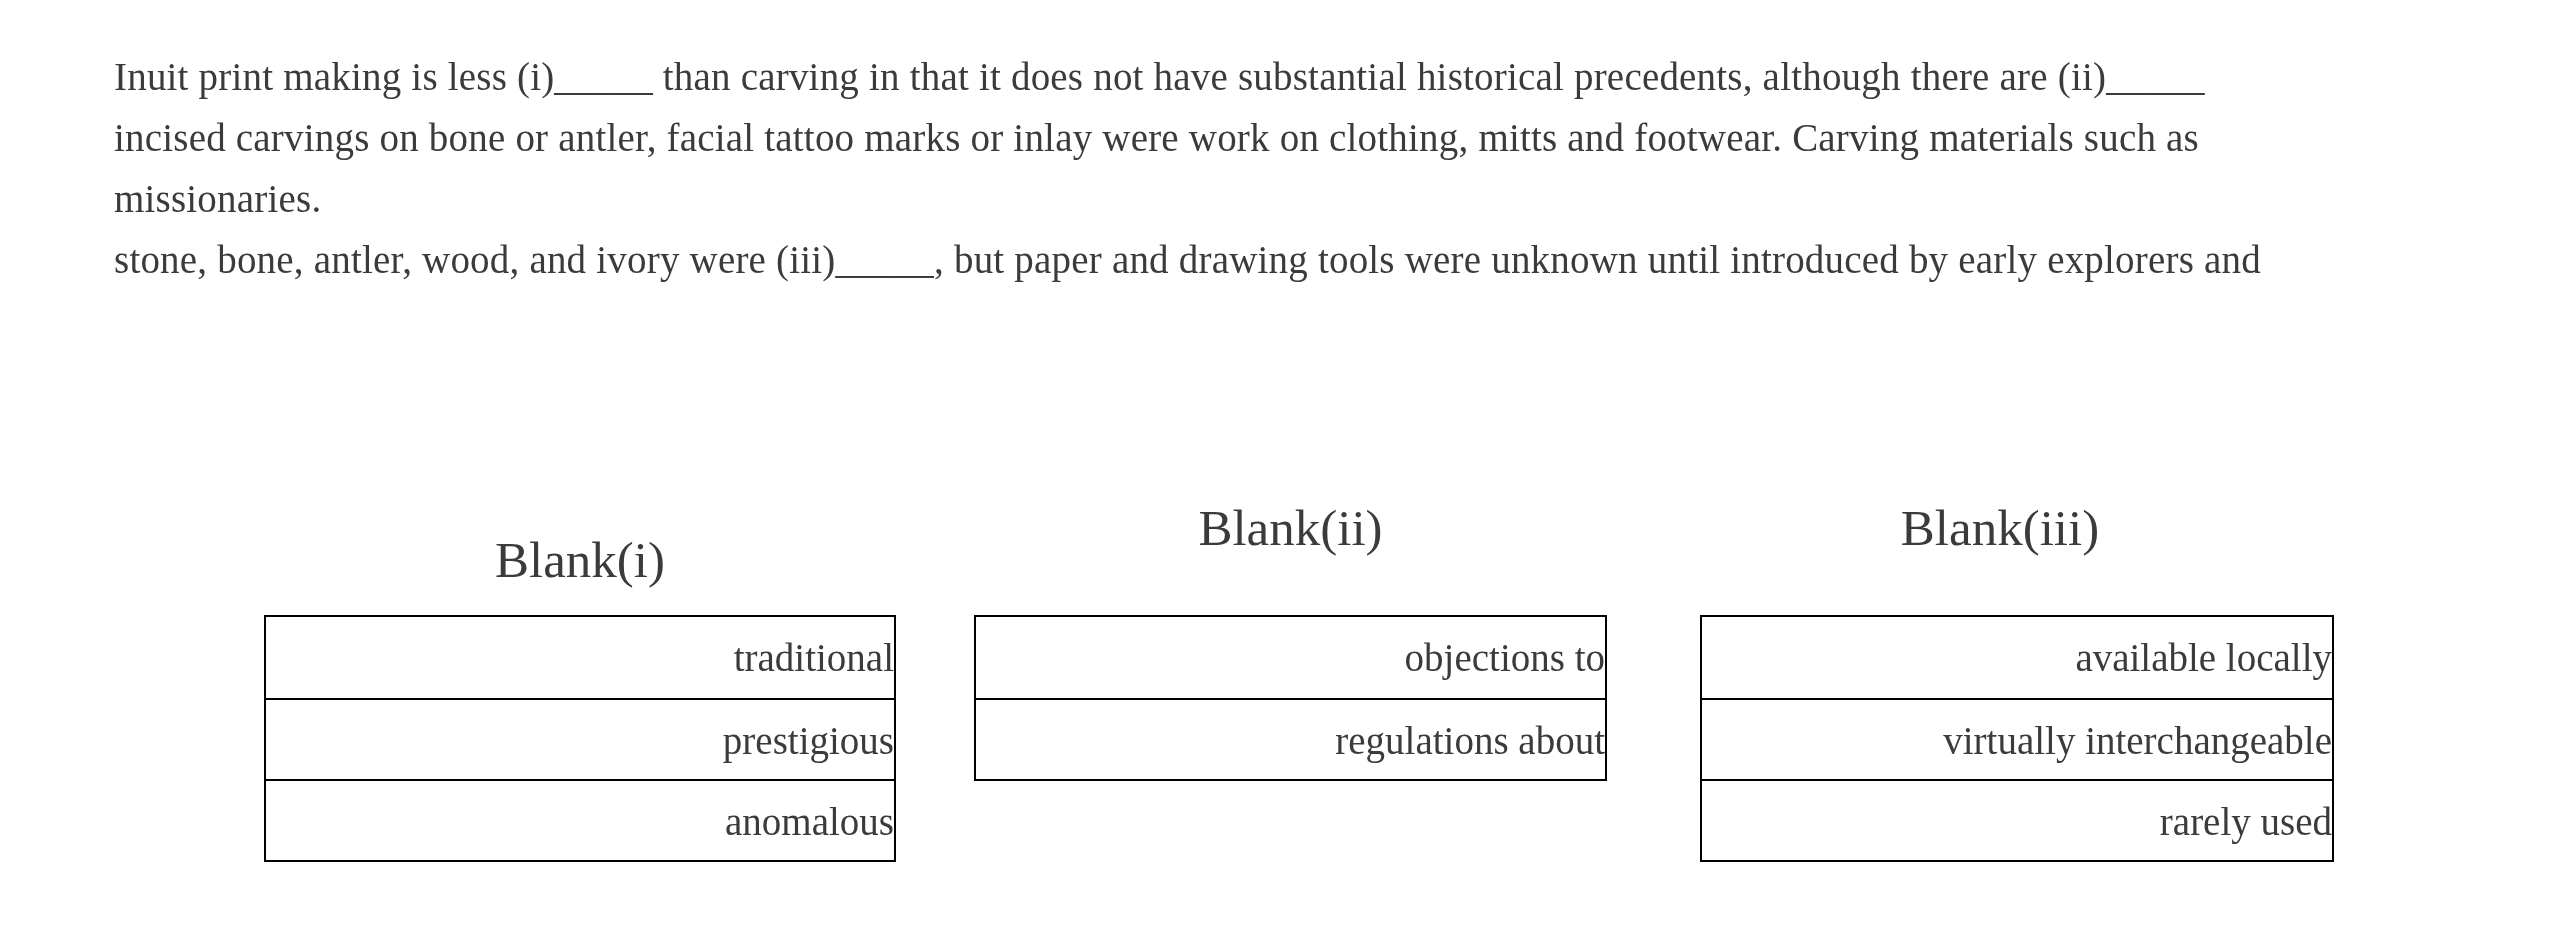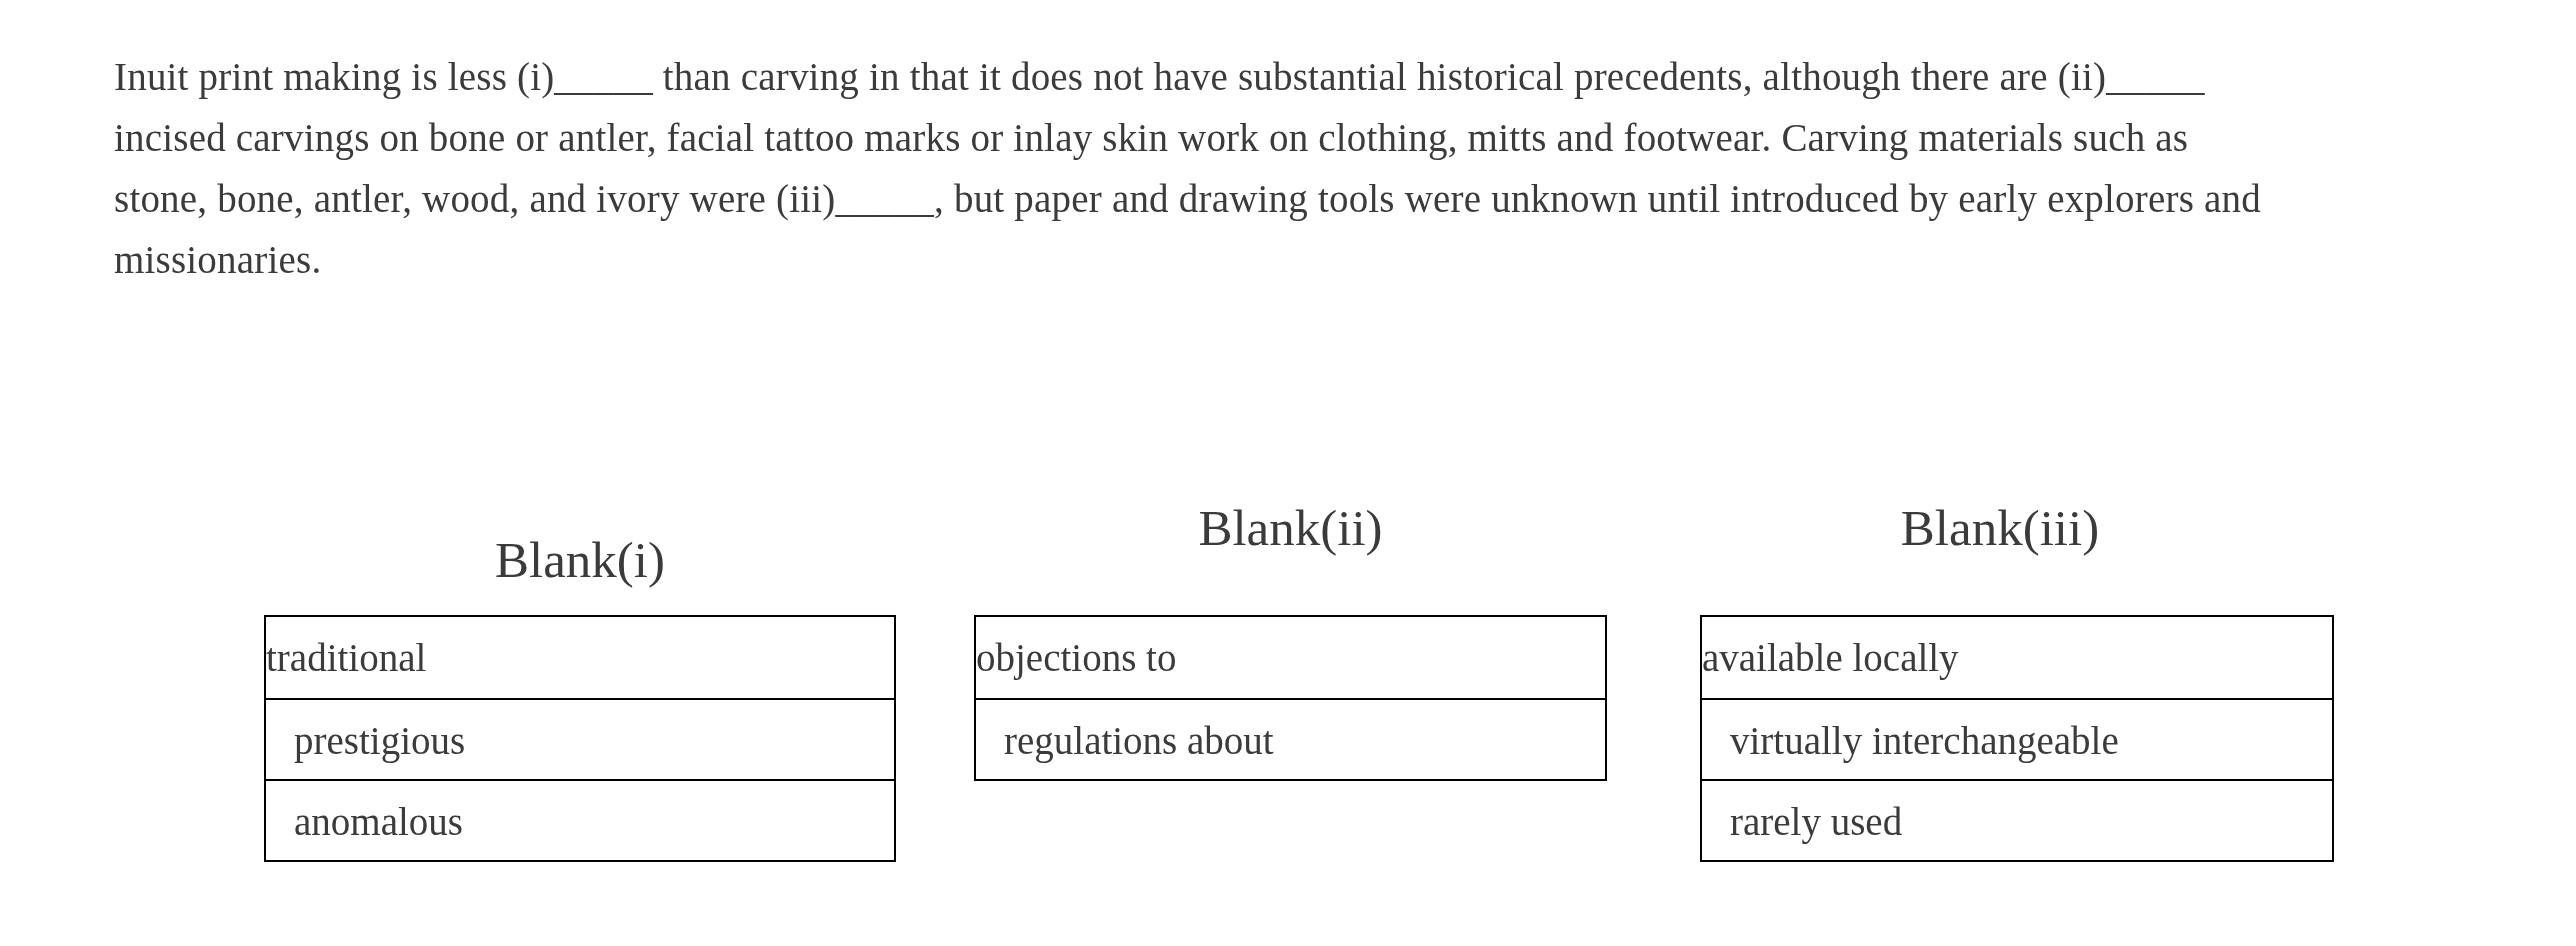--- a/index.html
+++ b/index.html
@@ -42,21 +42,21 @@
     position: absolute;
     top: 615px;
     box-sizing: border-box;
     border: 2.4px solid #000000;
     background: #ffffff;
   }
   .option-cell {
     box-sizing: border-box;
     height: 81px;
     line-height: 81px;
-    text-align: left;
+    text-align: right;
     font-size: 39px;
     color: #3b3b3b;
     background: #ffffff;
     cursor: pointer;
   }
   .option-cell + .option-cell {
     border-top: 2.4px solid #000000;
     padding-left: 28px;
   }
   
@@ -67,23 +67,23 @@
   .table-ii  { left: 974px; width: 633px; }
   .table-iii { left: 1700px; width: 634px; }
 </style>
 </head>
 <body>
 
 <div id="page">
 
   <div class="passage">
     <div class="line">Inuit print making is less (i)_____ than carving in that it does not have substantial historical precedents, although there are (ii)_____</div>
-    <div class="line">incised carvings on bone or antler, facial tattoo marks or inlay skin work on clothing, mitts and footwear. Carving materials such as</div>
+    <div class="line">incised carvings on bone or antler, facial tattoo marks or inlay were work on clothing, mitts and footwear. Carving materials such as</div>
+    <div class="line">missionaries.</div>
     <div class="line">stone, bone, antler, wood, and ivory were (iii)_____, but paper and drawing tools were unknown until introduced by early explorers and</div>
-    <div class="line">missionaries.</div>
   </div>
 
   <div class="blank-label label-i">Blank(i)</div>
   <div class="blank-label label-ii">Blank(ii)</div>
   <div class="blank-label label-iii">Blank(iii)</div>
 
   <div class="options-table table-i">
     <div class="option-cell">traditional</div>
     <div class="option-cell">prestigious</div>
     <div class="option-cell">anomalous</div>

